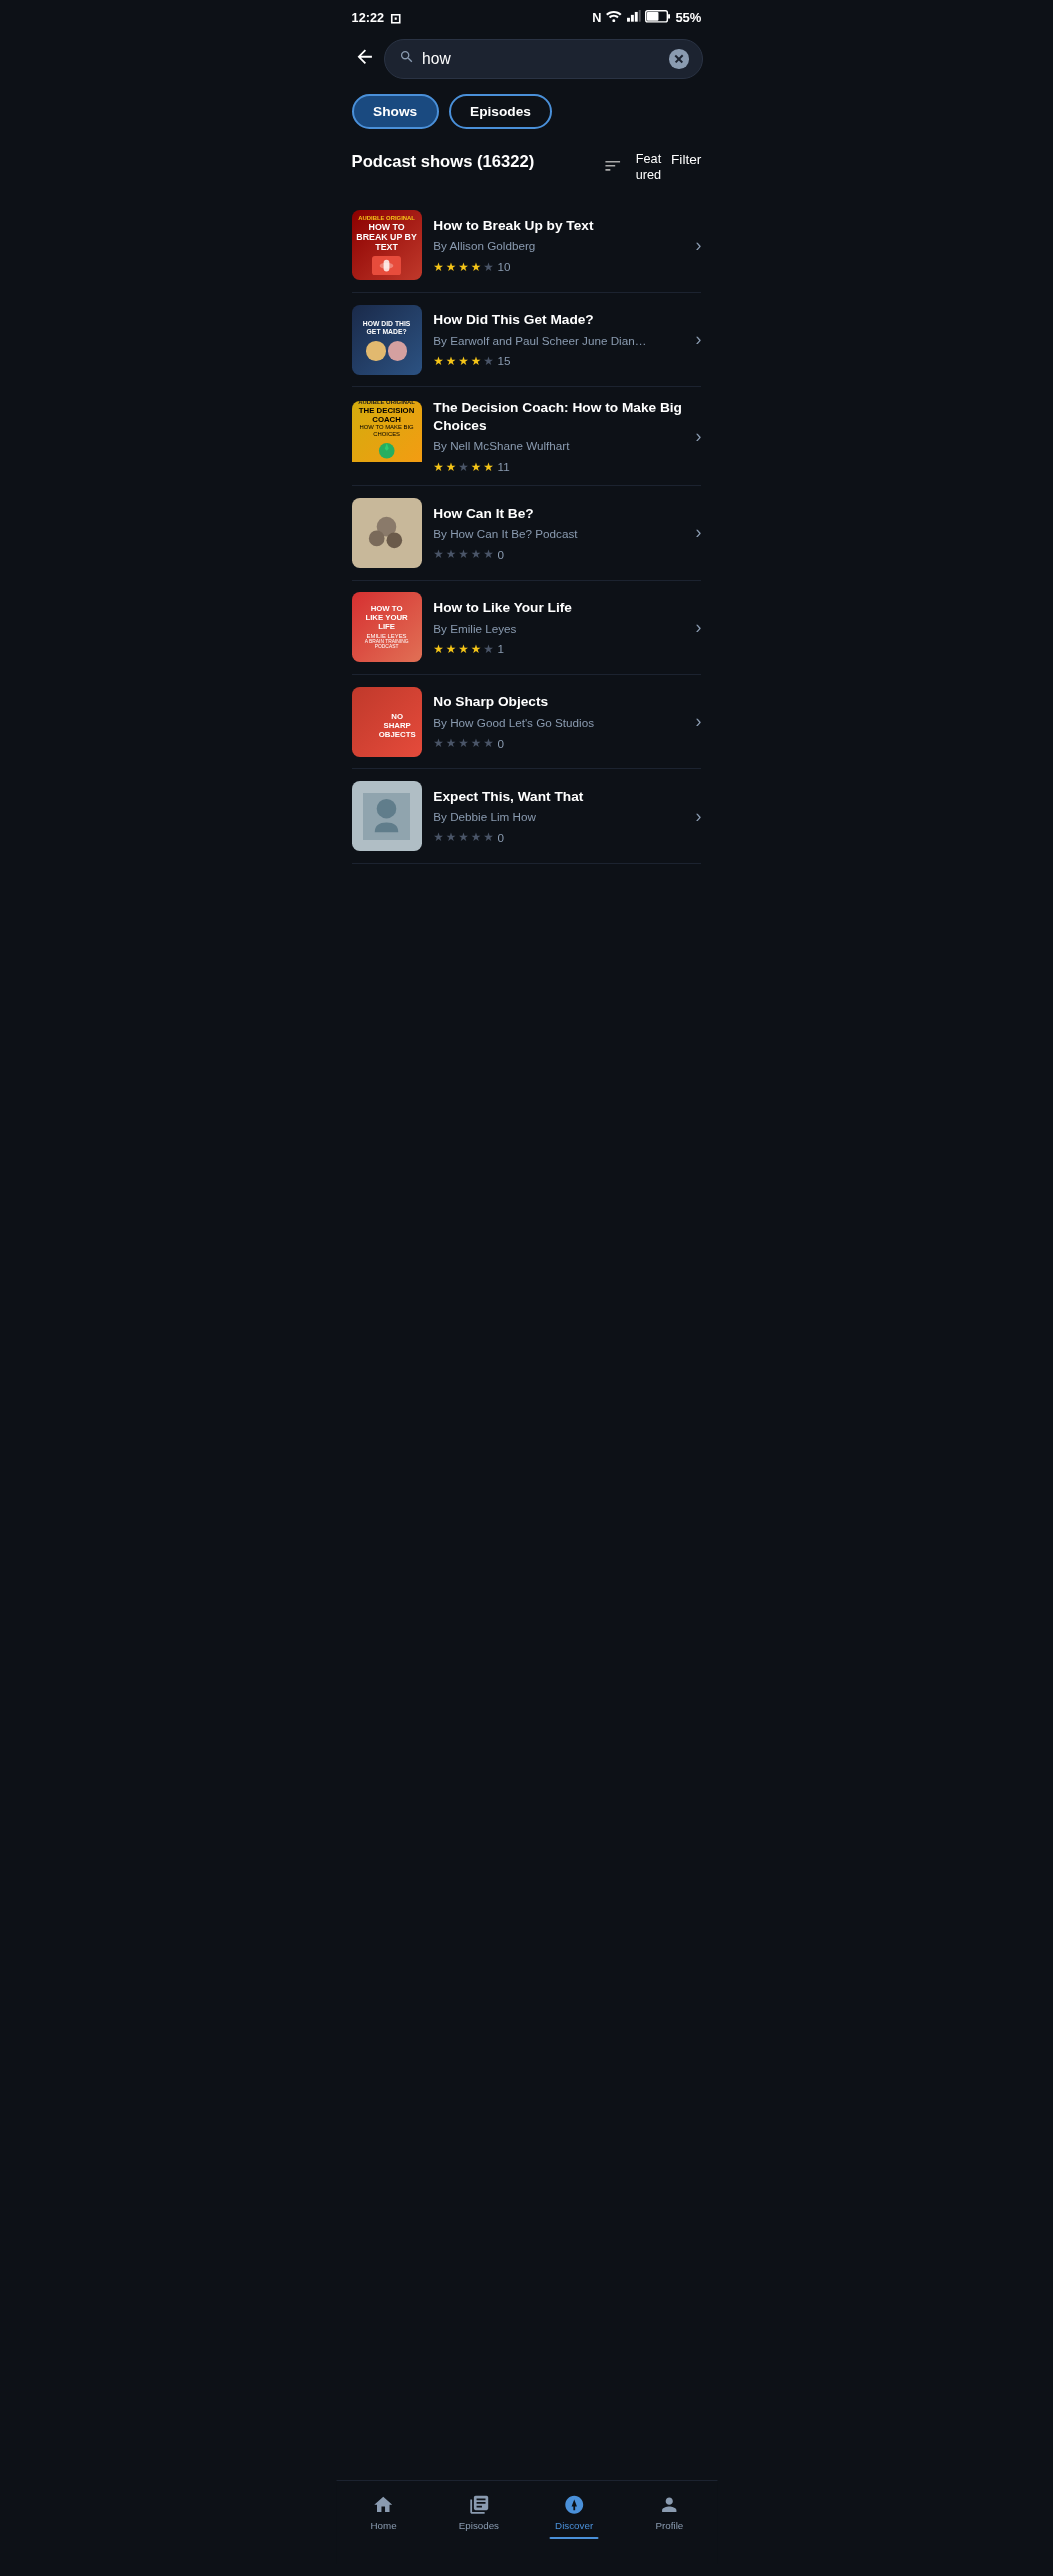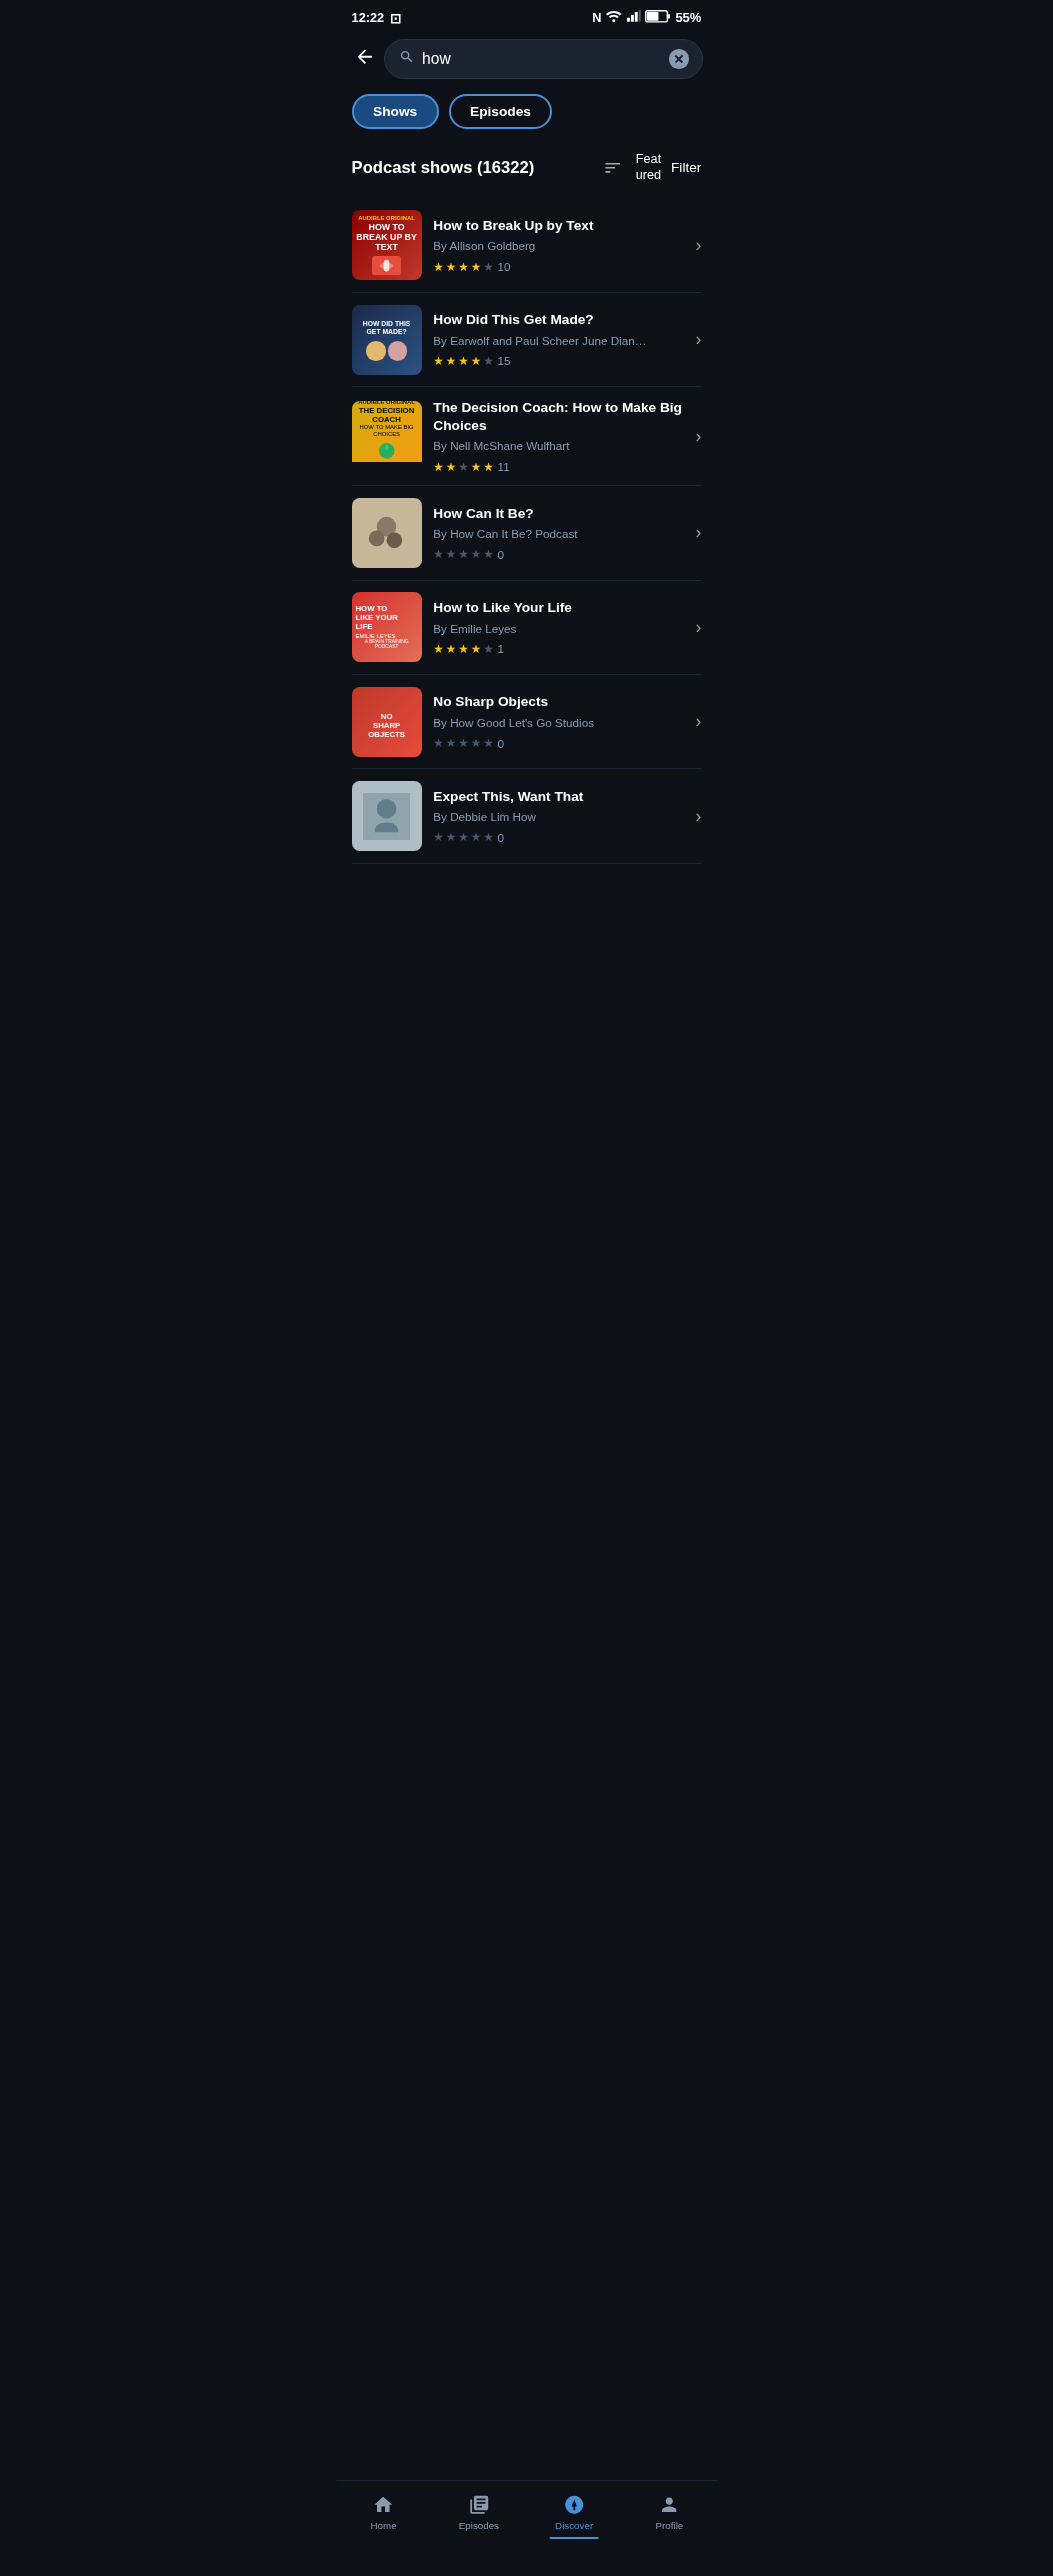--- a/index.html
+++ b/index.html
@@ -135,21 +135,20 @@
     }
     .filter-btn.inactive {
       background: transparent;
       color: #ffffff;
       border-color: #4a90d9;
     }
 
     
     .section-header {
       display: flex;
-      align-items: center;
       padding: 9.8px 15.6px 15.6px;
       gap: 9.8px;
     }
     .section-title {
       font-size: 16.6px;
       font-weight: 700;
       color: #ffffff;
       flex: 1;
     }
     .sort-icon {
@@ -464,21 +463,21 @@
             <span class="star empty">★</span>
           </div>
           <span class="rating-count">0</span>
         </div>
       </div>
       <div class="chevron">›</div>
     </div>
 
     <div class="podcast-item">
       <div class="thumb-wrap">
-        <div style="width:70px;height:70px;background:linear-gradient(135deg,#d63031,#e17055);display:flex;align-items:flex-start;justify-content:center;flex-direction:column;padding:3.9px;">
+        <div style="width:70px;height:70px;background:linear-gradient(135deg,#d63031,#e17055);display:flex;align-items:center;justify-content:center;flex-direction:column;padding:3.9px;">
           <div style="font-size:7.8px;font-weight:800;color:#fff;text-align:center;line-height:1.1;">HOW TO</div>
           <div style="font-size:7.8px;font-weight:800;color:#fff;text-align:center;line-height:1.1;">LIKE YOUR</div>
           <div style="font-size:7.8px;font-weight:800;color:#fff;text-align:center;line-height:1.1;">LIFE</div>
           <div style="font-size:5.9px;color:#fff;text-align:center;margin-top:2px;">EMILIE LEYES</div>
           <div style="font-size:4.9px;color:#fff;text-align:center;">A BRAIN TRAINING PODCAST</div>
         </div>
       </div>
       <div class="podcast-info">
         <div class="podcast-title">How to Like Your Life</div>
         <div class="podcast-author">By Emilie Leyes</div>
@@ -491,21 +490,21 @@
             <span class="star empty">★</span>
           </div>
           <span class="rating-count">1</span>
         </div>
       </div>
       <div class="chevron">›</div>
     </div>
 
     <div class="podcast-item">
       <div class="thumb-wrap">
-        <div style="width:70px;height:78px;background:linear-gradient(135deg,#c0392b,#e74c3c);display:flex;align-items:center;justify-content:center;flex-direction:column;padding:23px;">
+        <div style="width:70px;height:78px;background:linear-gradient(135deg,#c0392b,#e74c3c);display:flex;align-items:flex-end;justify-content:center;flex-direction:column;padding:6px;">
           <div style="font-size:7.8px;font-weight:900;color:#fff;text-align:center;line-height:1.2;">NO<br>SHARP<br>OBJECTS</div>
         </div>
       </div>
       <div class="podcast-info">
         <div class="podcast-title">No Sharp Objects</div>
         <div class="podcast-author">By How Good Let's Go Studios</div>
         <div class="podcast-rating">
           <div class="stars">
             <span class="star empty">★</span>
             <span class="star empty">★</span>

